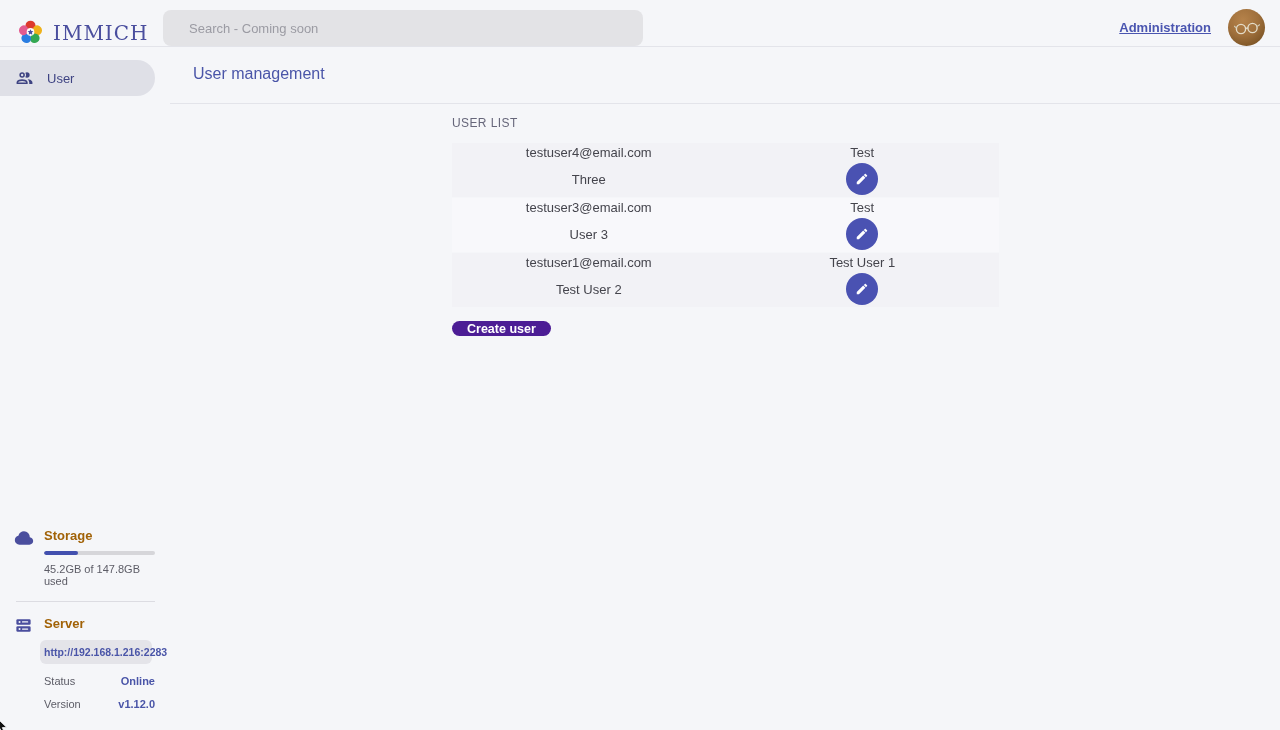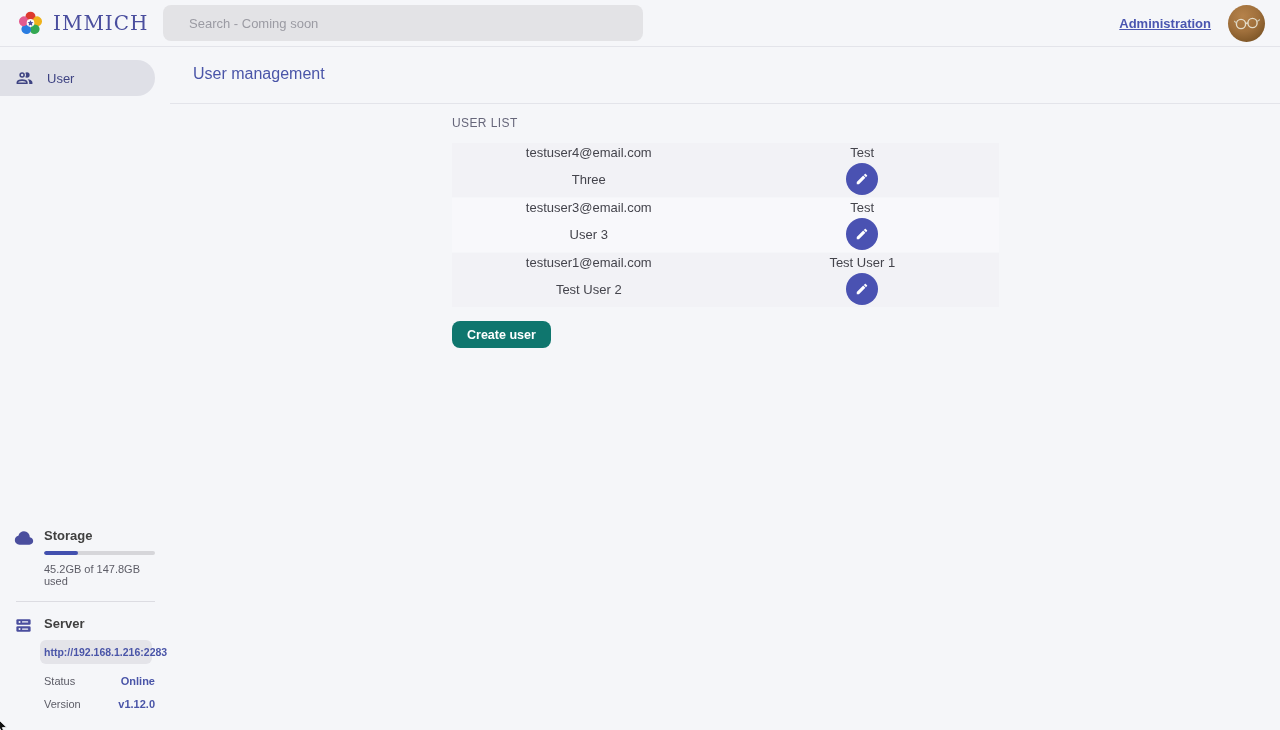--- a/index.html
+++ b/index.html
@@ -8,21 +8,21 @@
     font-family:"Liberation Sans", sans-serif;
     background:#f5f6f9;
     color:#44444c;
     position:relative;
   }
 
   
   .navbar {
     position:absolute; top:0; left:0; width:1280px; height:47px;
     border-bottom:1px solid #e3e4ea;
-    display:flex; align-items:center;
+    display:flex; align-items:flex-end;
   }
   .logo {
     display:flex; align-items:center; gap:9px;
     padding-left:17px; width:170px; flex:none; cursor:pointer;
   }
   .logo-text {
     font-family:"DejaVu Serif", serif;
     font-size:20px; letter-spacing:1px; color:#4a4e9e;
   }
   .search-box {
@@ -56,21 +56,21 @@
     margin-top:21px; width:155px; height:36px;
     background:#dfe0e7; border-radius:0 18px 18px 0;
     display:flex; align-items:center; gap:13px;
     padding-left:15px; cursor:pointer;
   }
   .sidebar-item-label { font-size:13px; font-weight:500; color:#3f4483; }
 
   .sidebar-bottom { position:absolute; left:0; bottom:12px; width:170px; }
   .side-block { position:relative; padding-left:44px; padding-right:15px; }
   .side-icon { position:absolute; left:14px; top:0; }
-  .side-title { font-size:13px; font-weight:bold; color:#404040; margin-bottom:8px; }
+  .side-title { font-size:13px; font-weight:bold; color:#a16207; margin-bottom:8px; }
   .progress-track {
     width:100%; height:4px; border-radius:2px; background:#d6d6da; overflow:hidden;
   }
   .progress-fill { height:100%; border-radius:2px; background:#4250af; }
   .usage-text { font-size:11px; color:#5c5c66; margin-top:8px; }
   .side-divider { height:1px; background:#dcdce2; margin:14px 15px 14px 16px; }
   .server-url {
     margin:9px 18px 0 40px; background:#e4e4e9; border-radius:6px;
     padding:6px 4px; text-align:center;
     font-size:10.5px; font-weight:bold; color:#4a55a8;
@@ -110,22 +110,22 @@
   .row-odd  { background:#f2f2f6; }
   .row-even { background:#f8f8fb; }
   .td { text-align:center; font-size:13px; color:#44444c; }
   .td-action { display:flex; justify-content:center; }
   .edit-btn {
     width:32px; height:32px; border-radius:50%; border:none;
     background:#4a52b2; cursor:pointer;
     display:flex; align-items:center; justify-content:center;
   }
   .create-btn {
-    margin-top:13px; height:27px; padding:0 15px;
-    background:#0f766e; color:#ffffff; border:none; border-radius:8px;
+    margin-top:13px; height:15px; padding:0 15px;
+    background:#4c1d95; color:#ffffff; border:none; border-radius:8px;
     font-size:12.5px; font-weight:600; cursor:pointer;
     font-family:"Liberation Sans", sans-serif;
   }
 
   .cursor {
     position:absolute; left:-4px; bottom:-8px; pointer-events:none;
   }
 </style>
 </head>
 <body>

